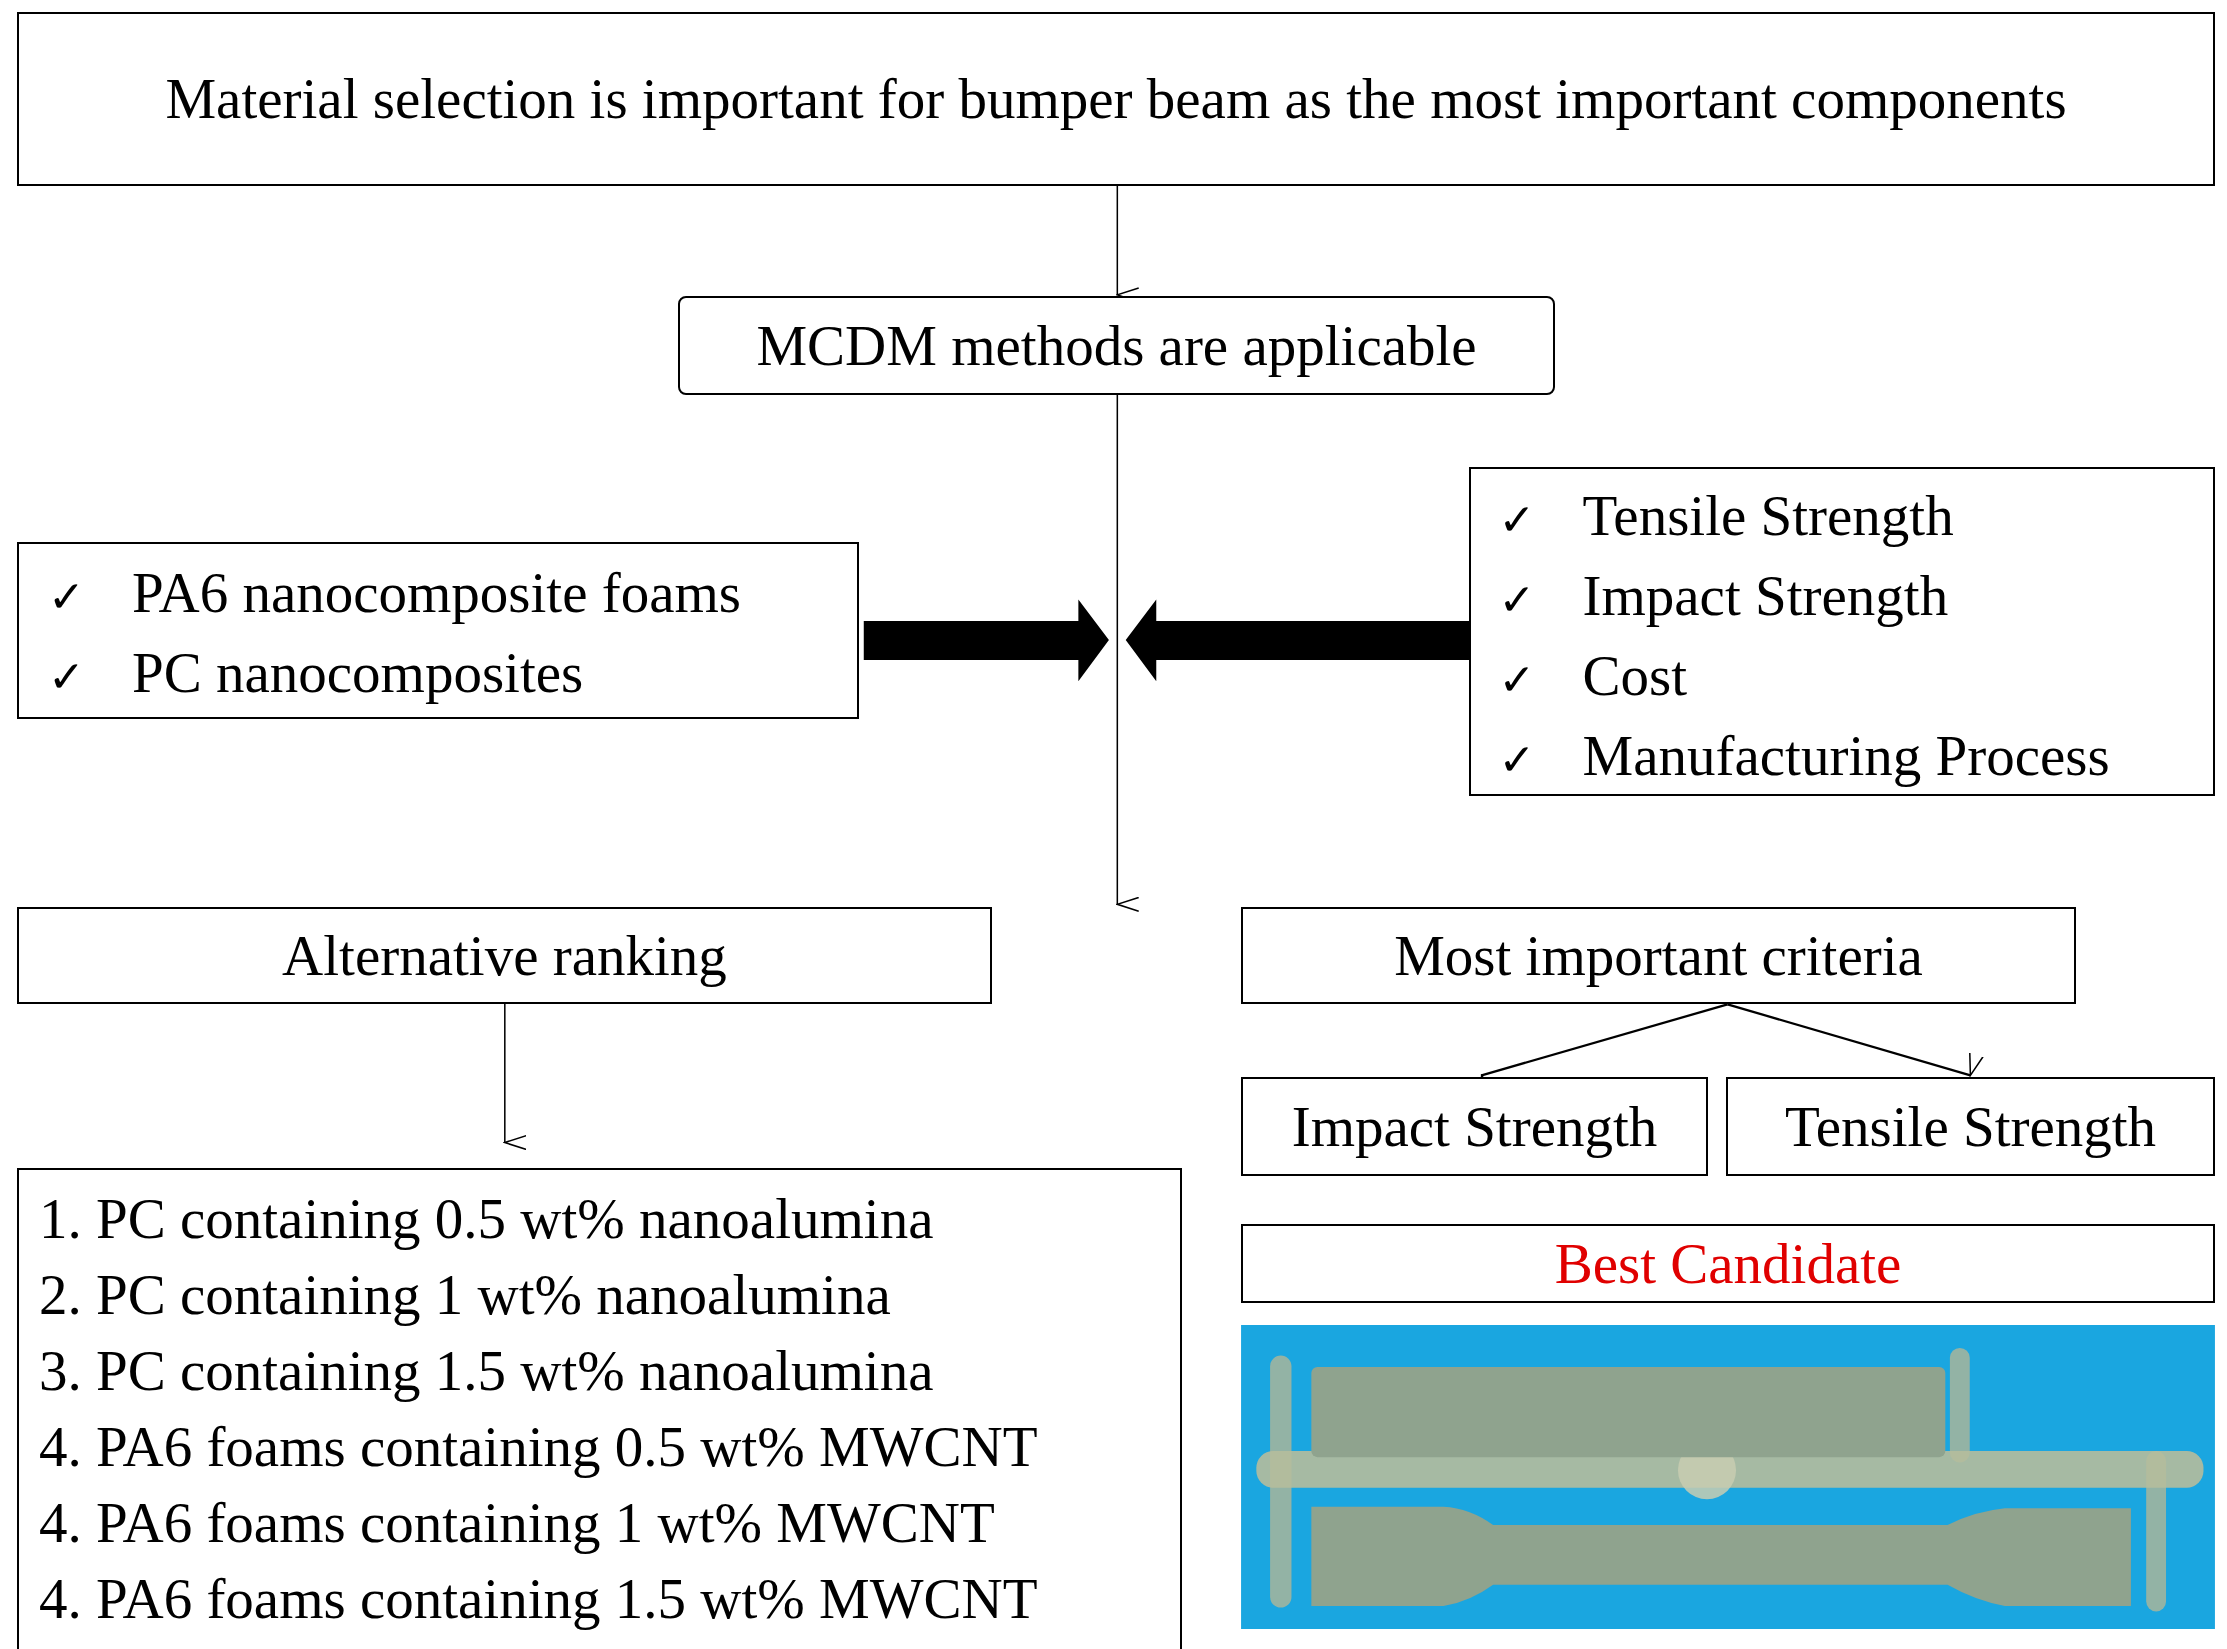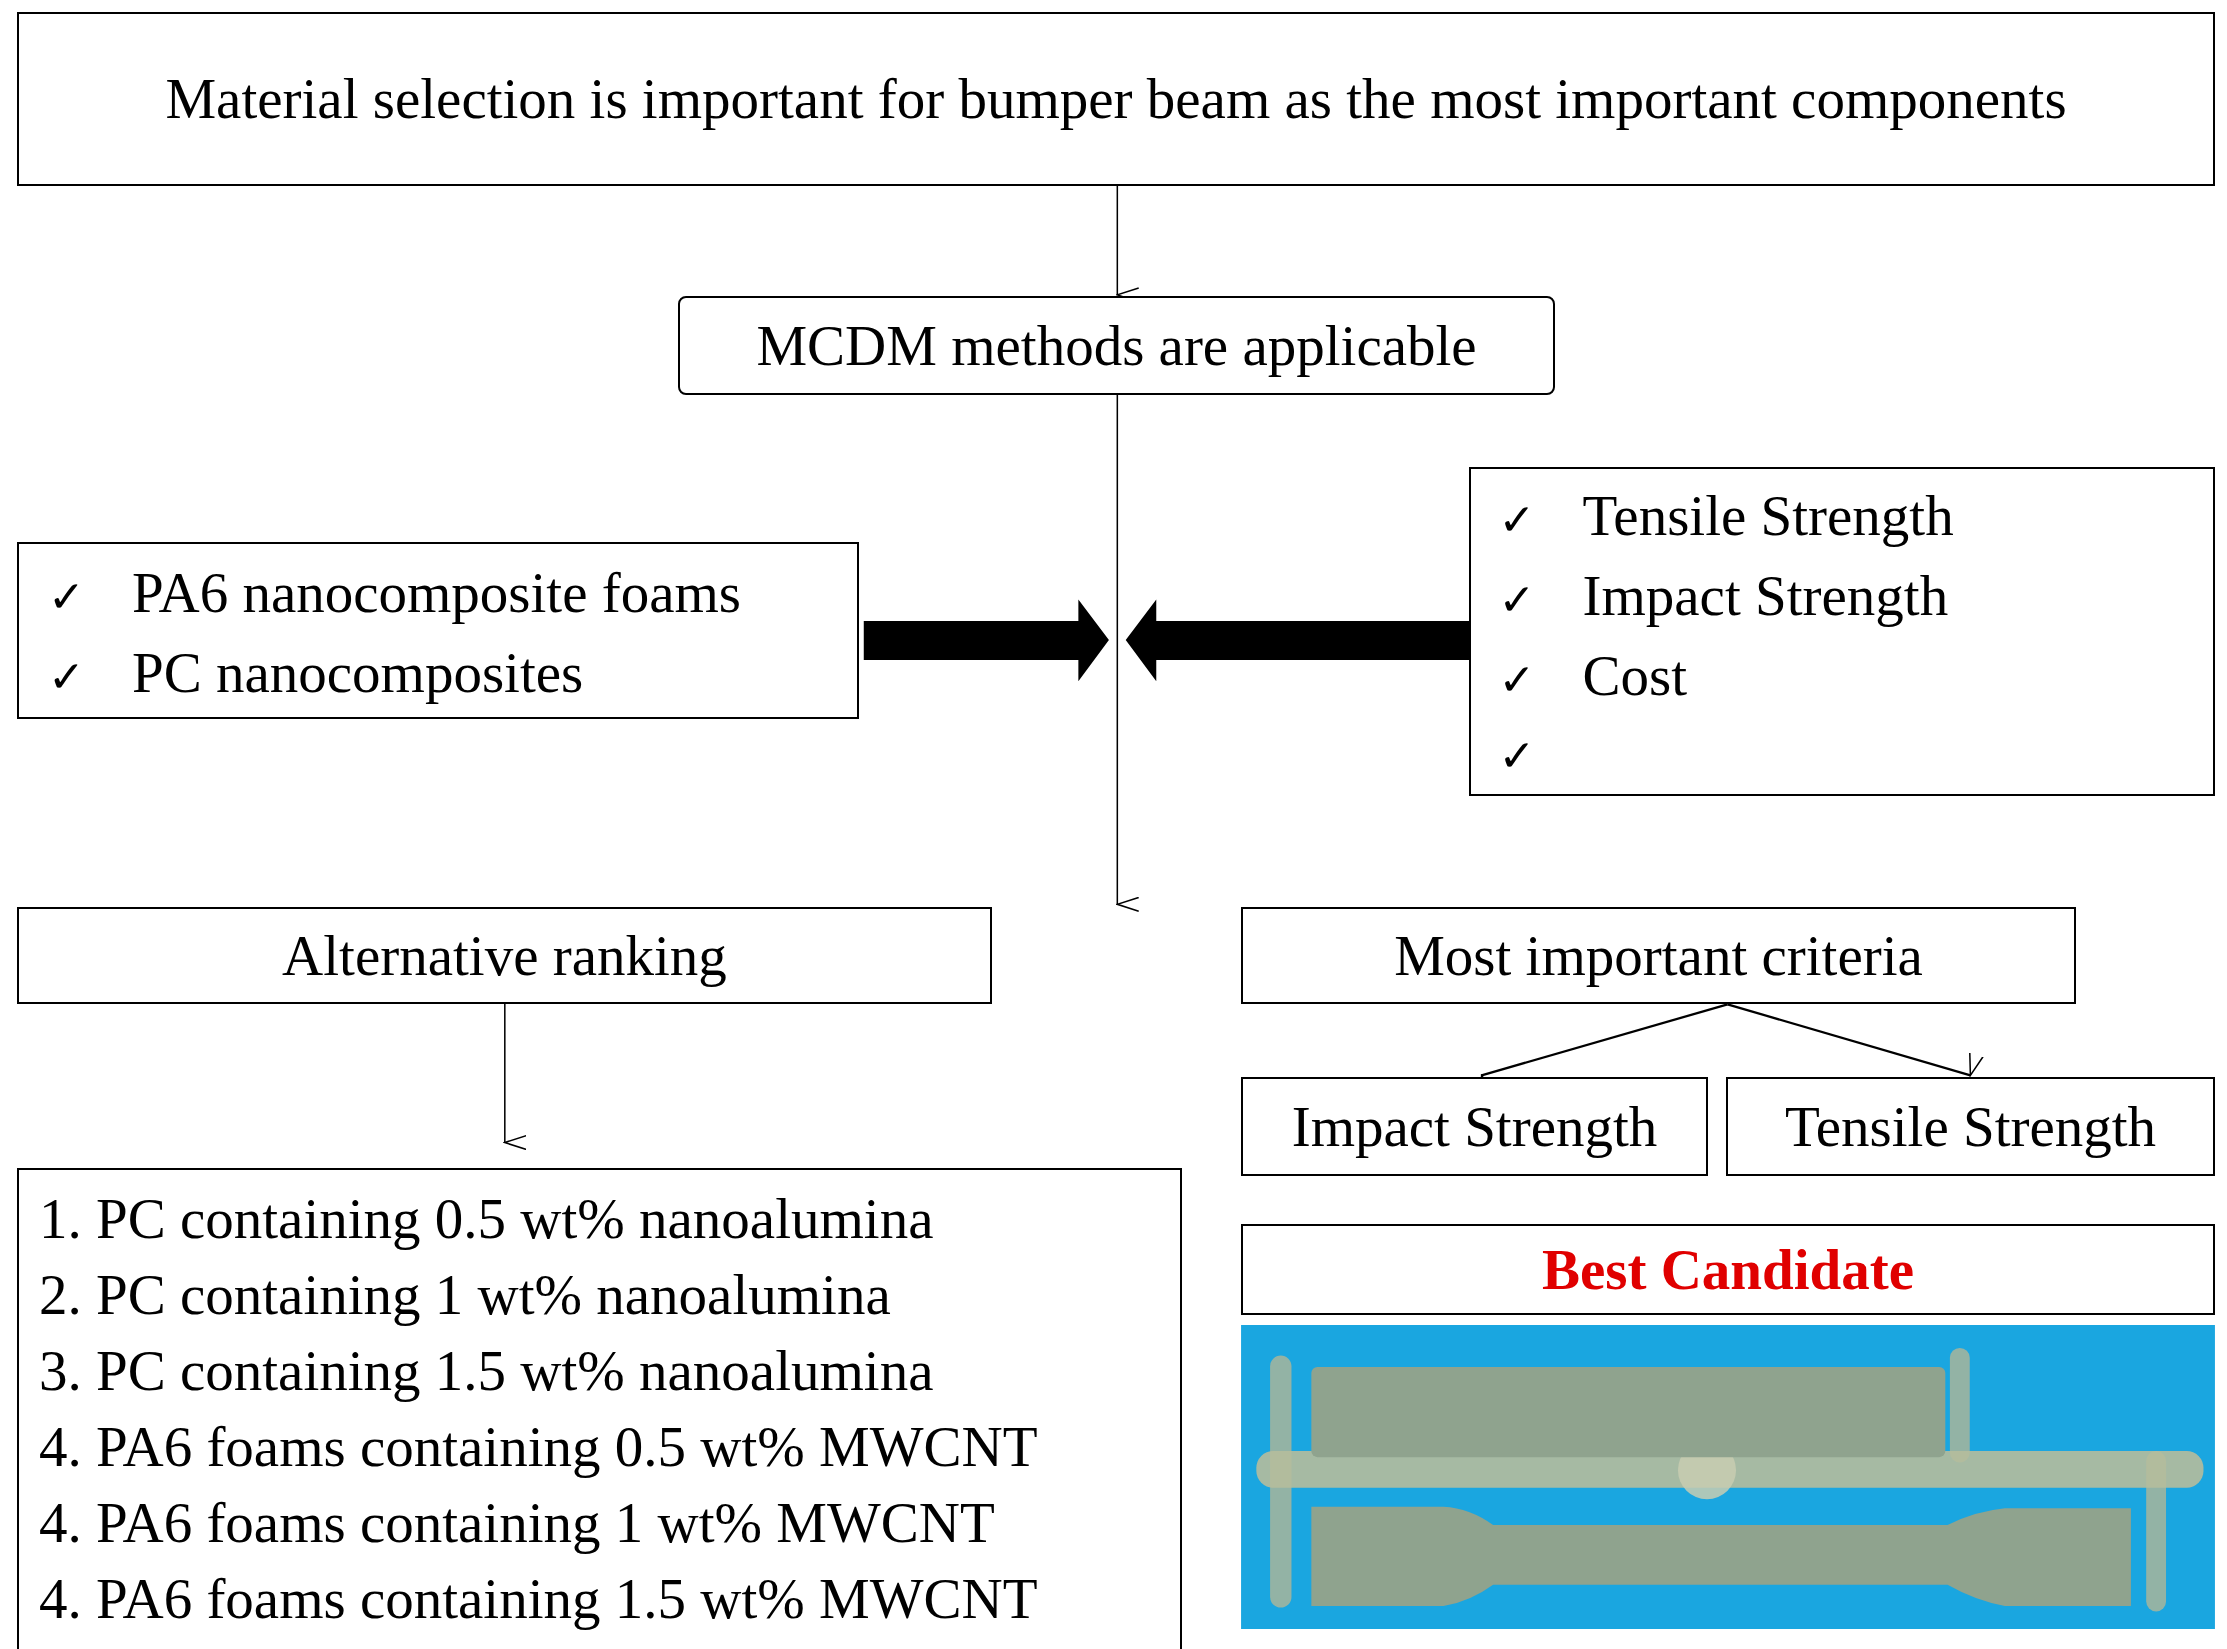--- a/index.html
+++ b/index.html
@@ -62,20 +62,21 @@
     <li>
       <span class="chk">✓</span>
       <span>Impact Strength</span>
     </li>
     <li>
       <span class="chk">✓</span>
       <span>Cost</span>
     </li>
     <li>
       <span class="chk">✓</span>
+      <span>Manufacturing Process</span>
     </li>
   </ul>
 </div>
 
 <div class="box center" style="left:17px;top:907px;width:975px;height:97px;">
   <span class="t">Alternative ranking</span>
 </div>
 
 <div class="box center" style="left:1241px;top:907px;width:835px;height:97px;">
   <span class="t">Most important criteria</span>
@@ -104,21 +105,21 @@
       </li>
     <li>
         <span>4. PA6 foams containing 1 wt% MWCNT</span>
       </li>
     <li>
         <span>4. PA6 foams containing 1.5 wt% MWCNT</span>
       </li>
   </ul>
 </div>
 
-<div class="box center" style="left:1241px;top:1224px;width:974px;height:91px;font-weight:bold;">
+<div class="box center" style="left:1241px;top:1224px;width:974px;height:79px;">
   <span class="t" id="bc-title" style="color: rgb(224, 0, 0);">Best Candidate</span>
 </div>
 
 <div class="photo" id="photo" style="left:1241px;top:1325px;width:974px;height:304px;">
   <svg width="974" height="304" viewBox="0 0 1275 398">
     <rect id="photo-bg" x="0" y="0" width="1275" height="398" fill="#1aa6e0"></rect>
 
     <rect x="38" y="40" width="28" height="330" rx="14" fill="#a9b59a" opacity="0.85"></rect>
 
     <rect x="928" y="30" width="26" height="150" rx="13" fill="#a9b59a" opacity="0.85"></rect>

